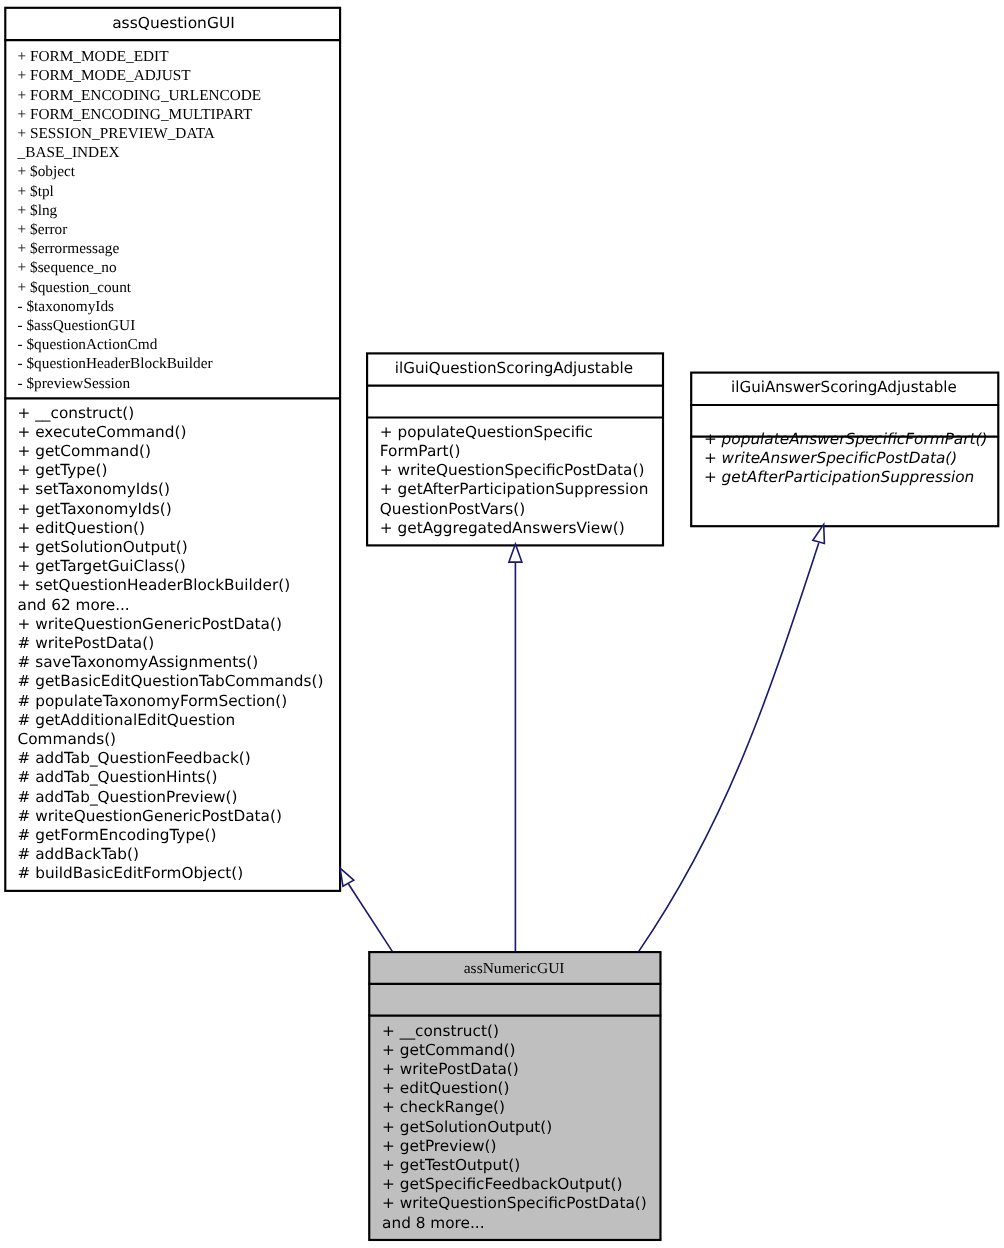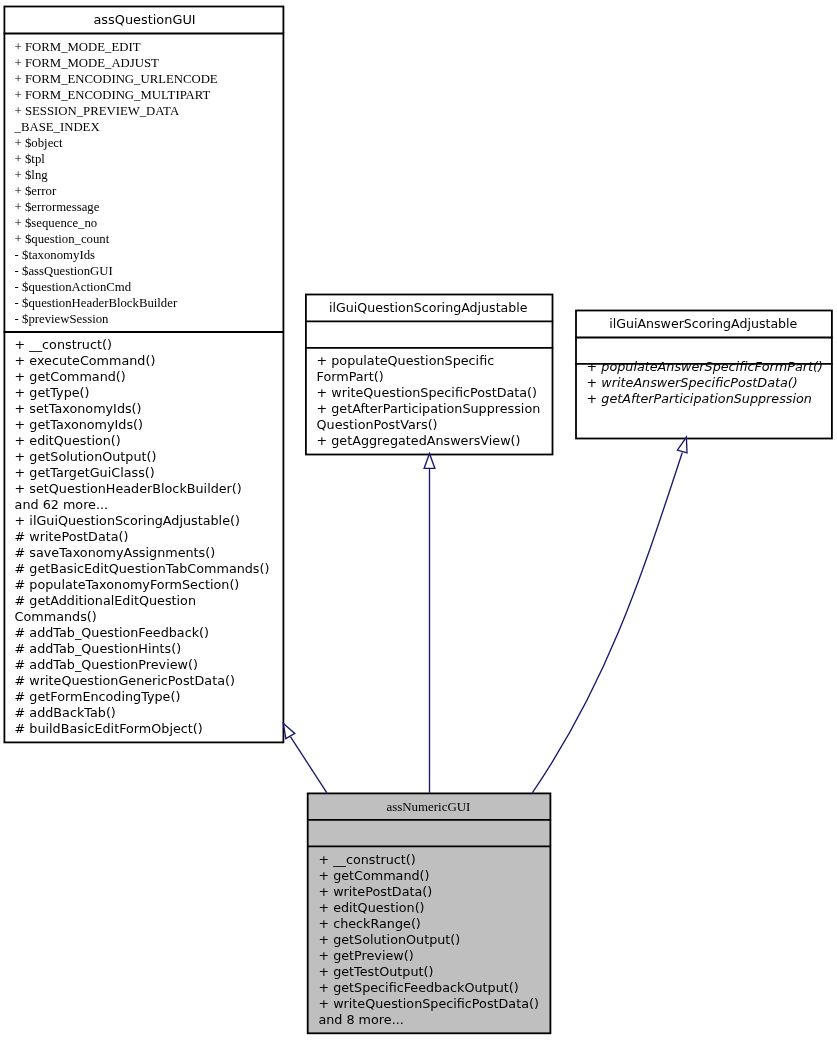--- a/index.html
+++ b/index.html
@@ -74,21 +74,21 @@
       <div class="row">+ executeCommand()</div>
       <div class="row">+ getCommand()</div>
       <div class="row">+ getType()</div>
       <div class="row">+ setTaxonomyIds()</div>
       <div class="row">+ getTaxonomyIds()</div>
       <div class="row">+ editQuestion()</div>
       <div class="row">+ getSolutionOutput()</div>
       <div class="row">+ getTargetGuiClass()</div>
       <div class="row">+ setQuestionHeaderBlockBuilder()</div>
       <div class="row">and 62 more...</div>
-      <div class="row">+ ilGuiQuestionScoringAdjustable()</div>
+      <div class="row">+ writeQuestionGenericPostData()</div>
       <div class="row"># writePostData()</div>
       <div class="row"># saveTaxonomyAssignments()</div>
       <div class="row"># getBasicEditQuestionTabCommands()</div>
       <div class="row"># populateTaxonomyFormSection()</div>
       <div class="row"># getAdditionalEditQuestion</div>
       <div class="row">Commands()</div>
       <div class="row"># addTab_QuestionFeedback()</div>
       <div class="row"># addTab_QuestionHints()</div>
       <div class="row"># addTab_QuestionPreview()</div>
       <div class="row"># writeQuestionGenericPostData()</div>

